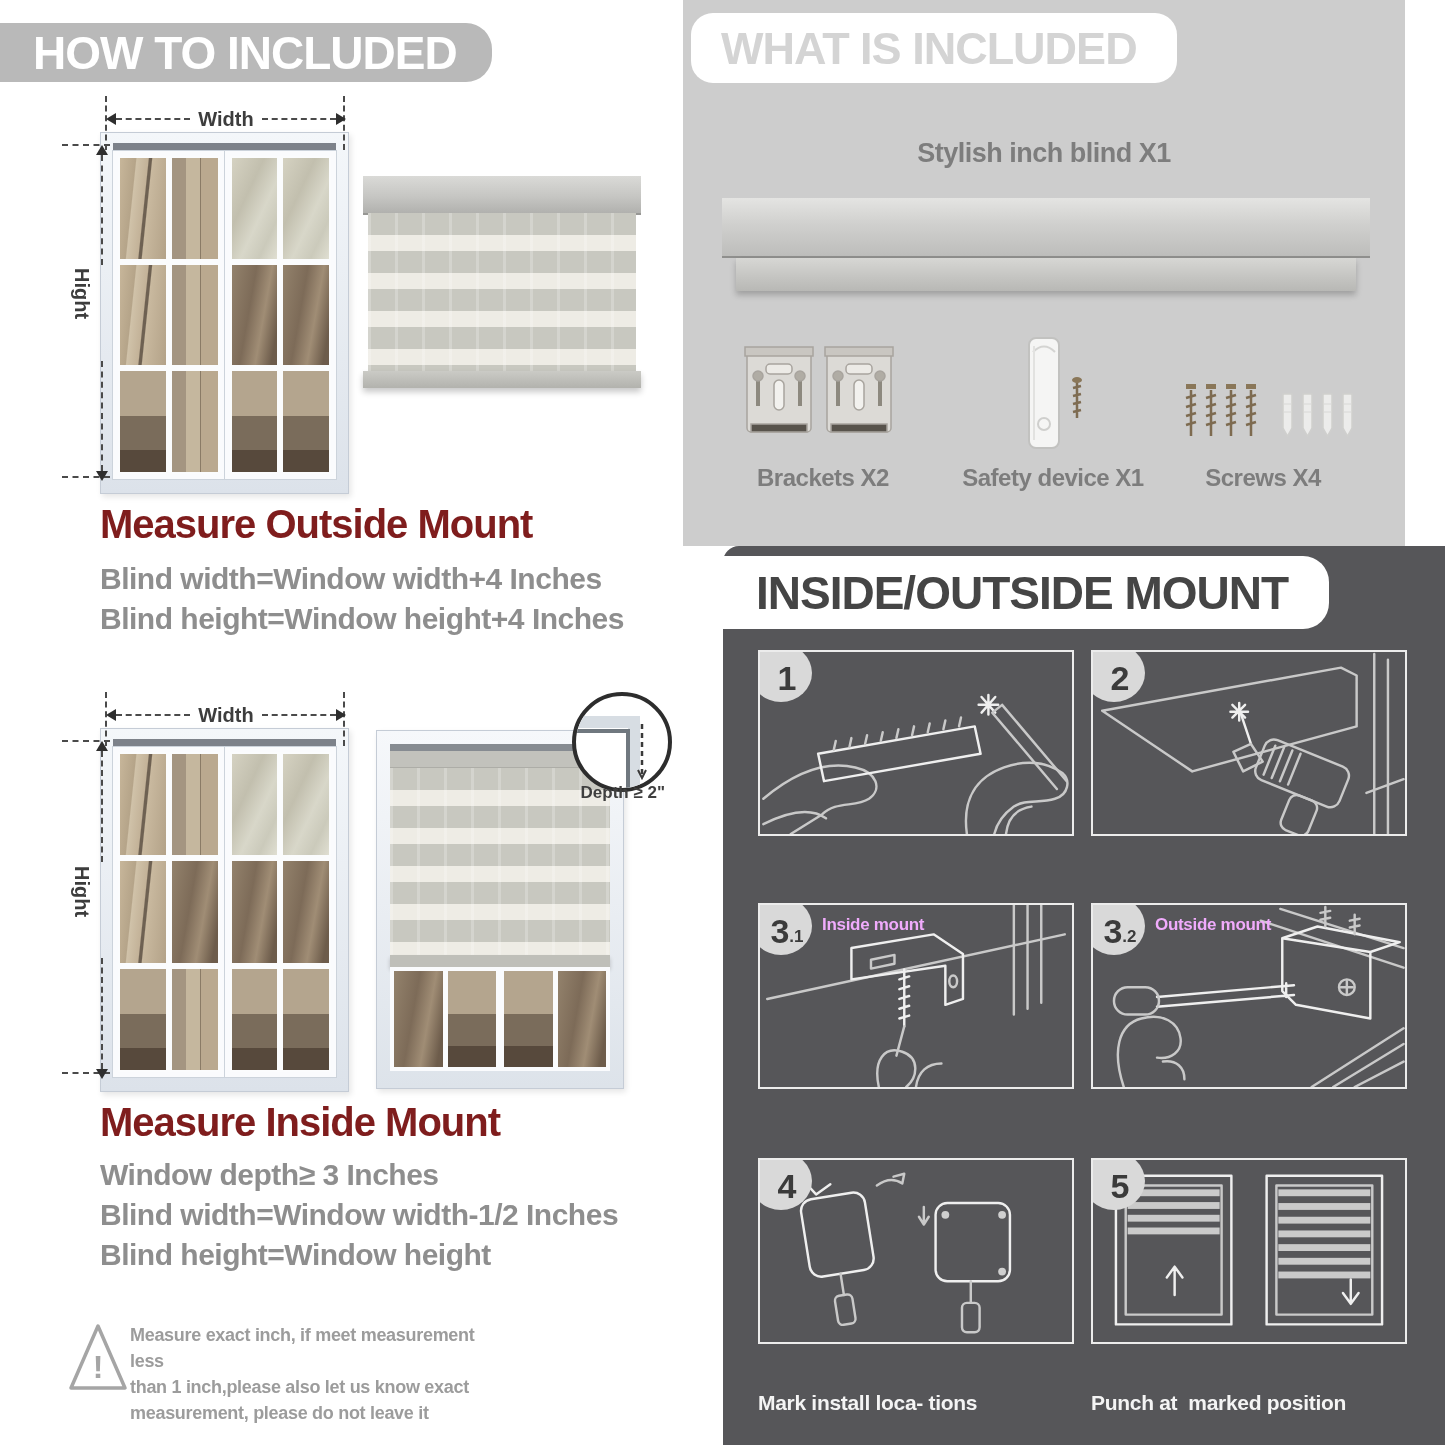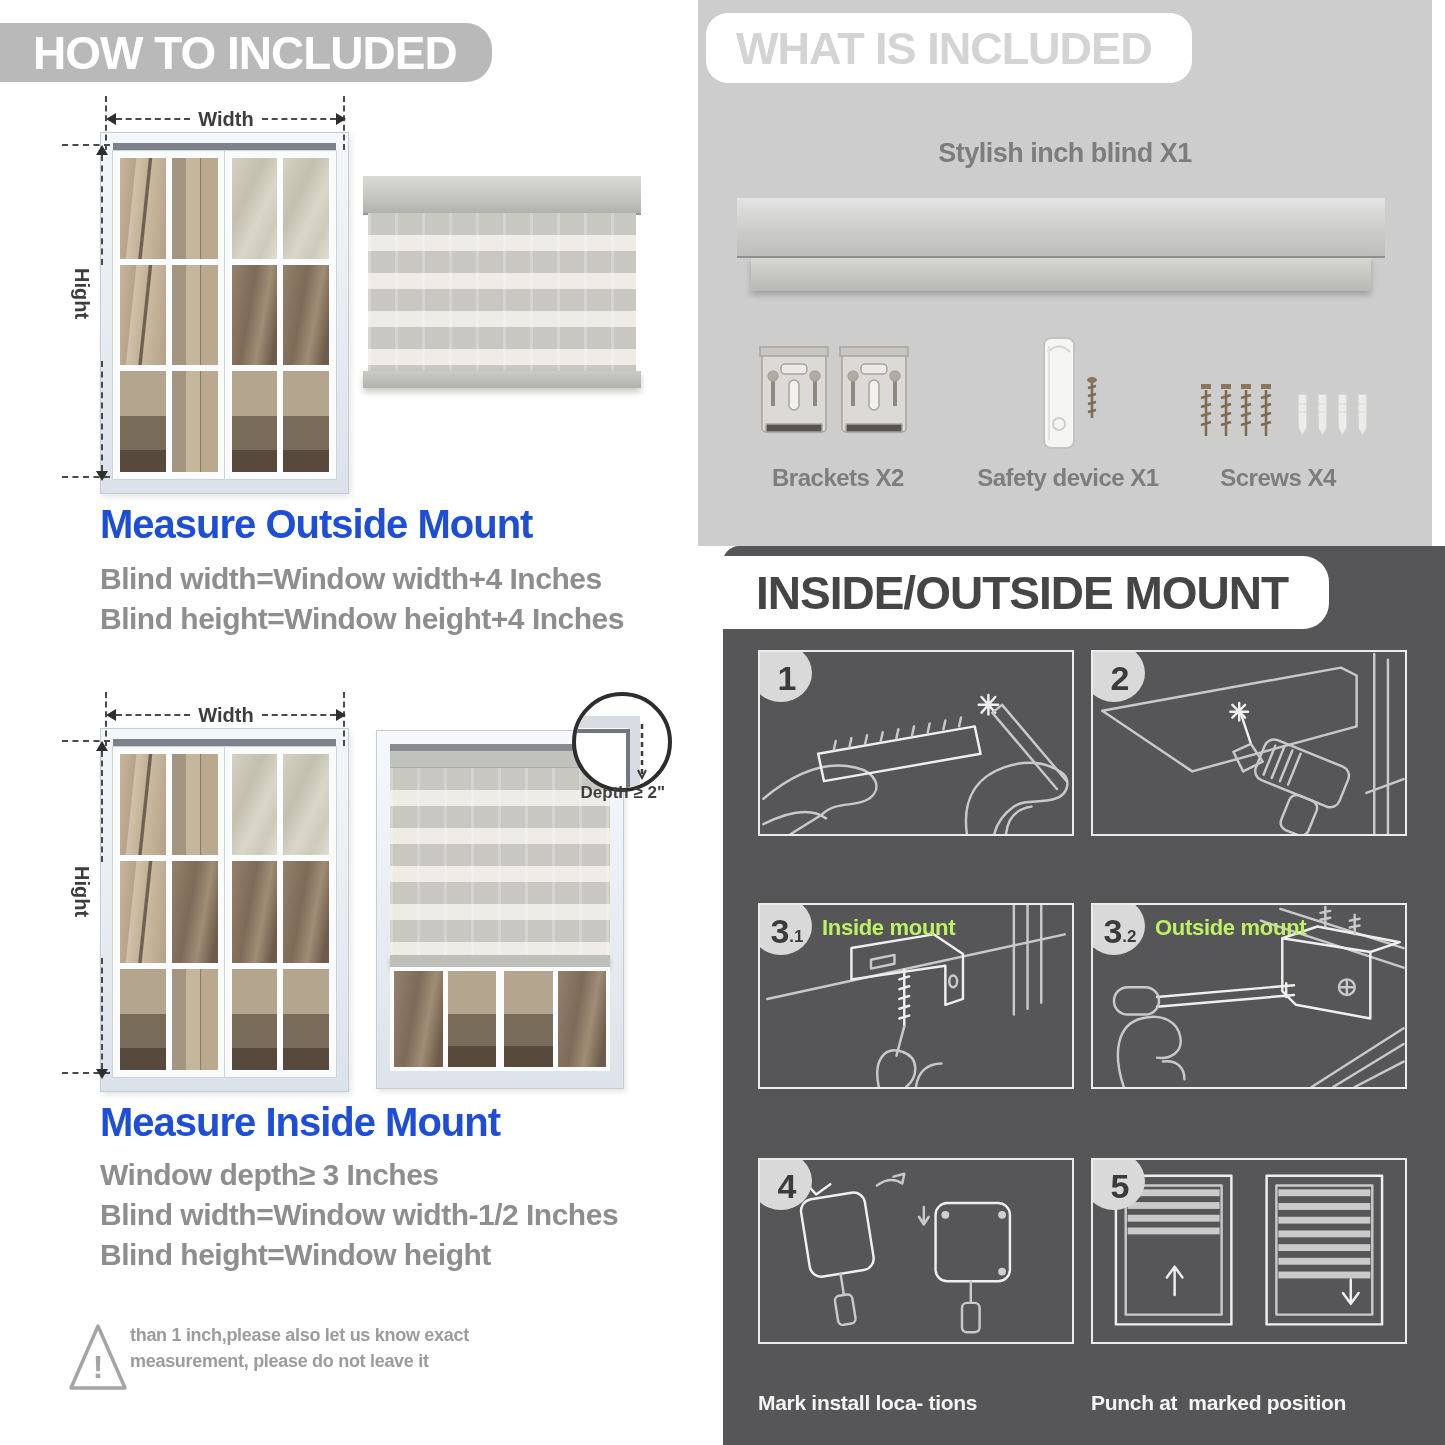--- a/index.html
+++ b/index.html
@@ -53,42 +53,42 @@
   .bw-head{position:absolute;left:0;right:0;top:0;height:7px;background:#868b91;}
   .bw-case{position:absolute;left:0;right:0;top:7px;height:16px;background:#c2c2bc;border-bottom:1px solid #adada7;}
   .bw-fab{position:absolute;left:0;right:0;top:24px;height:187px;}
   .bw-rail{position:absolute;left:0;right:0;top:211px;height:12px;background:#bfbfb9;box-shadow:0 3px 4px rgba(0,0,0,.2);}
   .bw-panes{position:absolute;left:0;right:0;top:223px;bottom:0;display:flex;background:#f2f4f6;}
   .bw-sash{flex:1;border:4px solid #fafbfd;display:grid;grid-template-columns:1fr 1fr;gap:5px;background:#fbfcfd;}
 
   .callout{position:absolute;border-radius:50%;background:#fff;border:4px solid #2d2d2d;overflow:hidden;}
   .depth-lbl{position:absolute;font-size:17px;font-weight:bold;color:#3f3f3f;text-align:right;}
 
-  .m-title{position:absolute;font-size:40px;font-weight:bold;color:#1d4ed8;letter-spacing:-1px;}
+  .m-title{position:absolute;font-size:40px;font-weight:bold;color:#7f1d1d;letter-spacing:-1px;}
   .m-line{position:absolute;font-size:30px;font-weight:bold;color:#8e8e8e;letter-spacing:-0.5px;}
   .warn-text{position:absolute;font-size:18px;font-weight:600;color:#9c9c9c;line-height:26px;letter-spacing:-0.3px;}
 
   
-  .included{position:absolute;left:698px;top:0;width:722px;height:546px;background:#cdcdcd;padding-left:12px;}
+  .included{position:absolute;left:683px;top:0;width:722px;height:546px;background:#cdcdcd;}
   .badge-white{position:absolute;left:8px;top:13px;width:486px;height:70px;background:#ffffff;border-radius:22px;
     color:#d4d4d4;font-weight:bold;font-size:45px;line-height:71px;padding-left:30px;box-sizing:border-box;letter-spacing:-1px;}
   .inc-title{position:absolute;left:0;top:138px;width:100%;text-align:center;font-size:27px;font-weight:bold;color:#7d7d7d;letter-spacing:-0.5px;}
   .inc-label{position:absolute;top:464px;text-align:center;font-size:24px;font-weight:bold;color:#7d7d7d;letter-spacing:-0.5px;}
 
   
   .mount{position:absolute;left:723px;top:546px;width:722px;height:899px;background:#565659;border-radius:16px 0 0 0;}
   .badge-dark{position:absolute;left:0;top:10px;width:606px;height:73px;background:#ffffff;border-radius:0 26px 26px 0;
     color:#454545;font-weight:bold;font-size:46px;line-height:74px;padding-left:33px;box-sizing:border-box;letter-spacing:-1px;}
   .panel{position:absolute;width:316px;height:186px;border:2px solid #ececec;box-sizing:border-box;overflow:hidden;}
   .stepnum{position:absolute;top:-8px;left:-10px;width:62px;height:58px;border-radius:50%;background:#d9d9d9;
     color:#3b3b3b;font-weight:bold;display:flex;align-items:center;justify-content:center;
     padding:10px 0 0 12px;box-sizing:border-box;}
   .stepnum .n{font-size:34px;}
   .stepnum .sub{font-size:17px;margin-top:12px;}
-  .ptitle{position:absolute;left:62px;top:10px;font-size:22px;font-weight:bold;color:#bef264;letter-spacing:-0.3px;}
+  .ptitle{position:absolute;left:62px;top:10px;font-size:17px;font-weight:bold;color:#f0abfc;letter-spacing:-0.3px;}
   .cap{position:absolute;width:330px;font-size:21px;font-weight:bold;color:#f4f4f4;white-space:pre;letter-spacing:-0.3px;}
   .art{position:absolute;inset:0;}
   .art svg{display:block;width:100%;height:100%;}
   .ln{stroke:#c9c9c9;stroke-width:2.5;fill:none;stroke-linecap:round;stroke-linejoin:round;}
   .lnw{stroke:#efefef;stroke-width:2.5;fill:none;stroke-linecap:round;stroke-linejoin:round;}
 </style>
 </head>
 <body>
 
 <div class="canvas">
@@ -224,20 +224,21 @@
     <div class="m-title" style="left:100px;top:1100px;">Measure Inside Mount</div>
     <div class="m-line" style="left:100px;top:1158px;">Window depth≥ 3 Inches</div>
     <div class="m-line" style="left:100px;top:1198px;">Blind width=Window width-1/2 Inches</div>
     <div class="m-line" style="left:100px;top:1238px;">Blind height=Window height</div>
 
     <svg class="abs" style="left:68px;top:1320px;" width="60" height="76" viewBox="0 0 60 76">
       <path d="M30,6 L57,68 H3 Z" fill="none" stroke="#a5a5a5" stroke-width="3.5" stroke-linejoin="round"></path>
       <text x="30" y="58" text-anchor="middle" font-size="32" font-weight="bold" fill="#a5a5a5">!</text>
     </svg>
     <div class="warn-text" style="left:130px;top:1322px;width:360px;">
+      <div>Measure exact inch, if meet measurement less</div>
       <div>than 1 inch,please also let us know exact</div>
       <div>measurement, please do not leave it</div>
     </div>
   </div>
 
   <div class="included">
     <div class="badge-white">WHAT IS INCLUDED</div>
     <div class="inc-title">Stylish inch blind X1</div>
 
     <div class="rail-top" style="left:39px;top:198px;width:648px;height:58px;background:linear-gradient(180deg,#e4e4e2 0%,#d0d0ce 45%,#bdbdbb 100%);border-bottom:2px solid #8f8f8d;"></div>

